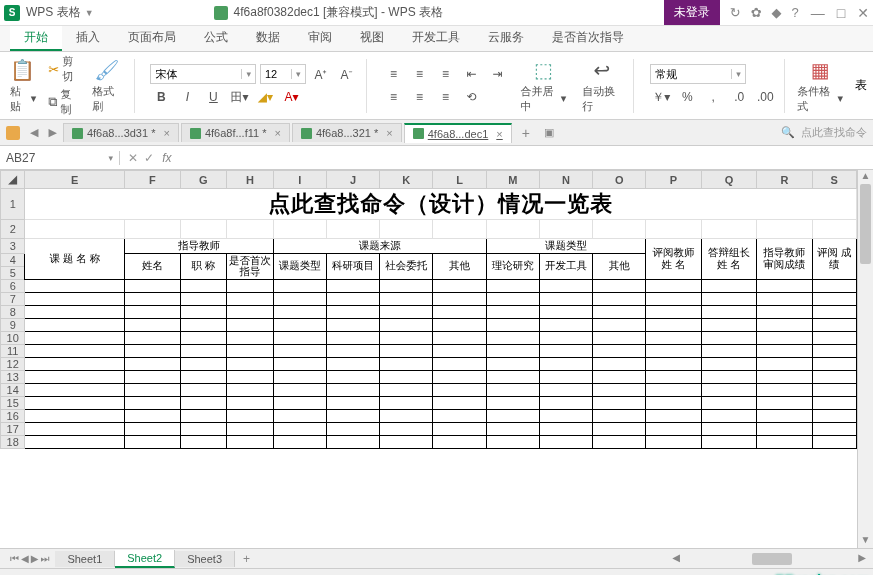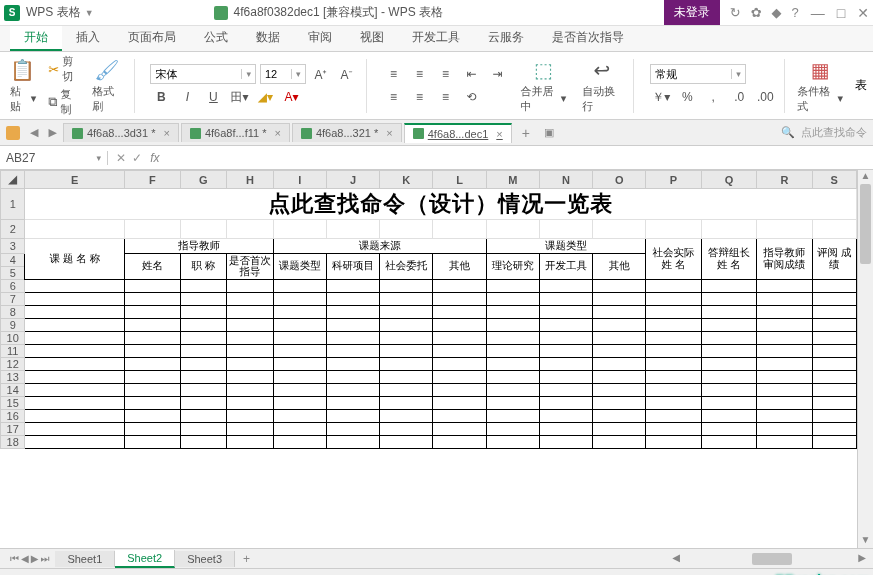--- a/index.html
+++ b/index.html
@@ -48,21 +48,21 @@
 .doctab { display: flex; align-items: center; background: #e6e6e6; border: 1px solid #ccc; border-bottom: none; padding: 3px 8px; font-size: 11px; color: #555; gap: 4px; }
 .doctab.active { background: #fff; border-top: 2px solid #0a8f4f; text-decoration: underline; }
 .doctab .dico { width: 11px; height: 11px; background: #4a9d5e; border-radius: 1px; }
 .doctab .x { color: #888; margin-left: 4px; }
 .doctab-plus { padding: 0 8px; color: #888; font-size: 14px; }
 .doctabs-right { margin-left: auto; display: flex; align-items: center; gap: 6px; color: #888; font-size: 11px; }
 .search-hint { color: #999; }
 
 
 .fbar { height: 24px; background: #fff; border-bottom: 1px solid #ccc; display: flex; align-items: center; }
-.namebox { width: 108px; border-right: 1px solid #ccc; padding: 0 6px; display: flex; align-items: center; justify-content: space-between; font-size: 12px; color: #555; }
+.namebox { width: 120px; border-right: 1px solid #ccc; padding: 0 6px; display: flex; align-items: center; justify-content: space-between; font-size: 12px; color: #555; }
 .namebox .dd { font-size: 9px; color: #888; }
 .fx-btns { display: flex; gap: 6px; padding: 0 8px; color: #999; font-size: 12px; }
 .fx-label { font-style: italic; color: #888; margin-right: 6px; }
 .fx-input { flex: 1; border: none; outline: none; font-size: 12px; padding: 0 4px; }
 
 
 .sheet-area { position: relative; height: 378px; overflow: hidden; display: flex; }
 .sheet-main { flex: 1; overflow: hidden; }
 .vscroll { width: 16px; background: #f0f0f0; border-left: 1px solid #ccc; display: flex; flex-direction: column; }
 .vscroll .arr { height: 14px; text-align: center; font-size: 10px; color: #888; }
@@ -314,21 +314,21 @@
             <td class="cell"></td>
             <td class="cell"></td>
   </tr>
 
   <tr>
     <td class="row-hdr">3</td>
     <td class="bcell-sub" rowspan="3">课 题 名 称</td>
     <td class="bcell-sub" colspan="3">指导教师</td>
     <td class="bcell-sub" colspan="4">课题来源</td>
     <td class="bcell-sub" colspan="3">课题类型</td>
-    <td class="bcell-sub" rowspan="3">社会实际 姓 名</td>
+    <td class="bcell-sub" rowspan="3">评阅教师 姓 名</td>
     <td class="bcell-sub" rowspan="3">答辩组长 姓 名</td>
     <td class="bcell-sub" rowspan="3">指导教师 审阅成绩</td>
     <td class="bcell-sub" rowspan="3">评阅 成绩</td>
   </tr>
 
   <tr>
     <td class="row-hdr">4</td>
     <td class="bcell-sub" rowspan="2">姓名</td>
     <td class="bcell-sub" rowspan="2">职 称</td>
     <td class="bcell-sub" rowspan="2">是否首次指导</td>

